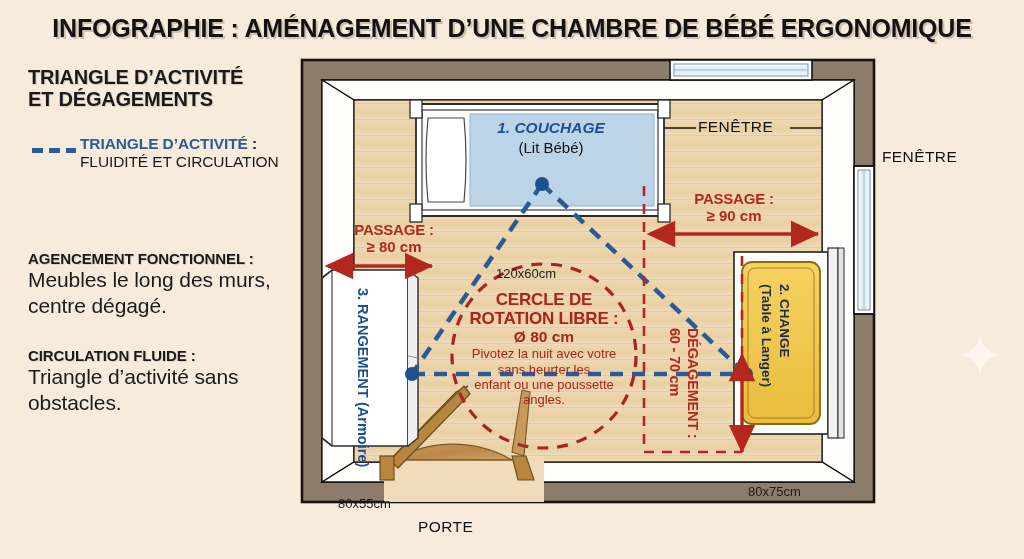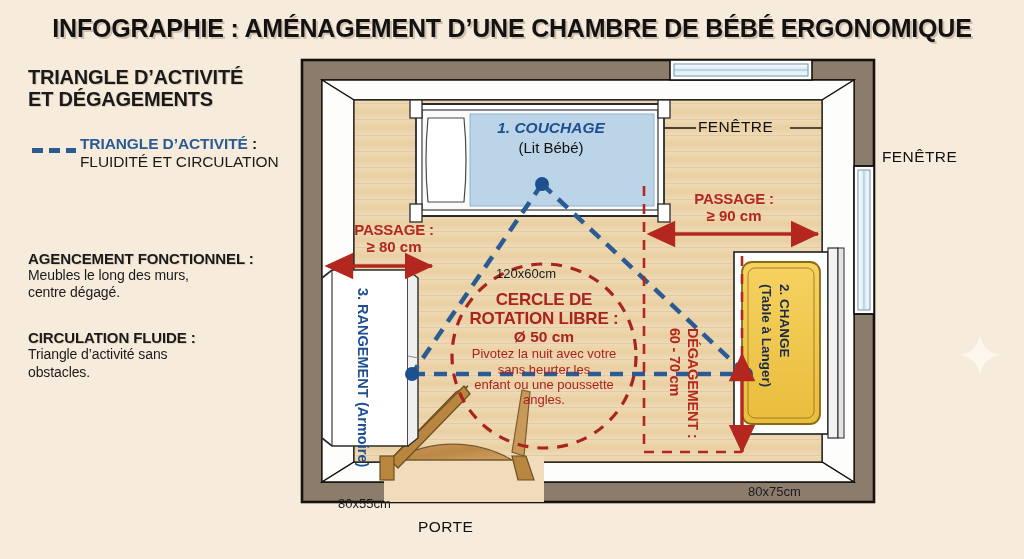--- a/index.html
+++ b/index.html
@@ -30,21 +30,21 @@
     position:absolute;left:4px;top:13px;width:44px;height:5px;
     background:repeating-linear-gradient(to right,#2a5b94 0 11px,transparent 11px 17px);
   }
   .legend-t1{font-size:15.5px;font-weight:bold;color:#2a5b94;letter-spacing:-.1px;line-height:1.18;}
   .legend-t1 .colon{color:#1a1a1a;font-weight:bold;}
   .legend-t2{font-size:15.5px;color:#1a1a1a;letter-spacing:-.1px;line-height:1.2;}
 
   .blk{margin-top:26px;}
   .blk-h{font-size:15px;font-weight:bold;color:#1a1a1a;letter-spacing:-.1px;
          text-shadow:1px 1px 0 rgba(170,150,125,.3);}
-  .blk-b{font-size:14px;color:#1a1a1a;line-height:1.24;letter-spacing:-.1px;}
+  .blk-b{font-size:21px;color:#1a1a1a;line-height:1.24;letter-spacing:-.1px;}
 
   
   #plan{position:absolute;left:298px;top:56px;width:580px;height:450px;}
 
   .sparkle{position:absolute;right:22px;bottom:18px;width:44px;height:44px;opacity:.85;}
 
   
   .lab{position:absolute;white-space:nowrap;}
 
   .bed-title{font-size:15.5px;font-weight:bold;color:#1d4f91;text-align:center;font-style:italic;}
@@ -286,21 +286,21 @@
     
     <div class="lab red-lab" style="left:376px;top:134px;width:120px;">
       <div class="big">PASSAGE :</div>
       <div class="val">≥ 90 cm</div>
     </div>
 
     
     <div class="circ-txt" style="left:156px;top:234px;">
       <div class="circ-h">CERCLE DE</div>
       <div class="circ-h">ROTATION LIBRE :</div>
-      <div class="circ-d">Ø 50 cm</div>
+      <div class="circ-d">Ø 80 cm</div>
       <div class="circ-b">Pivotez la nuit avec votre</div>
       <div class="circ-b">sans heurter les</div>
       <div class="circ-b">enfant ou une poussette</div>
       <div class="circ-b">angles.</div>
     </div>
 
     
     <div class="lab room-lab" style="left:400px;top:62px;">FENÊTRE</div>
     <div class="lab room-lab" style="left:584px;top:92px;">FENÊTRE</div>
     <div class="lab room-lab" style="left:120px;top:462px;">PORTE</div>

